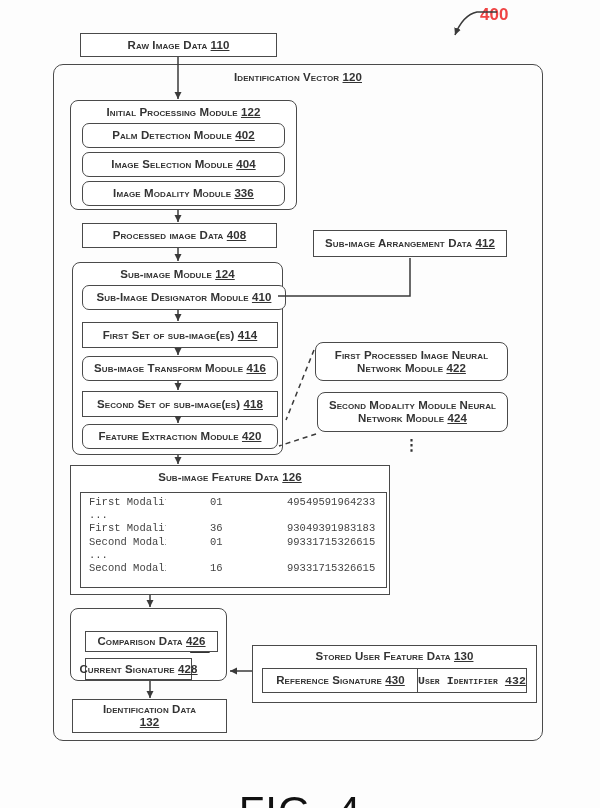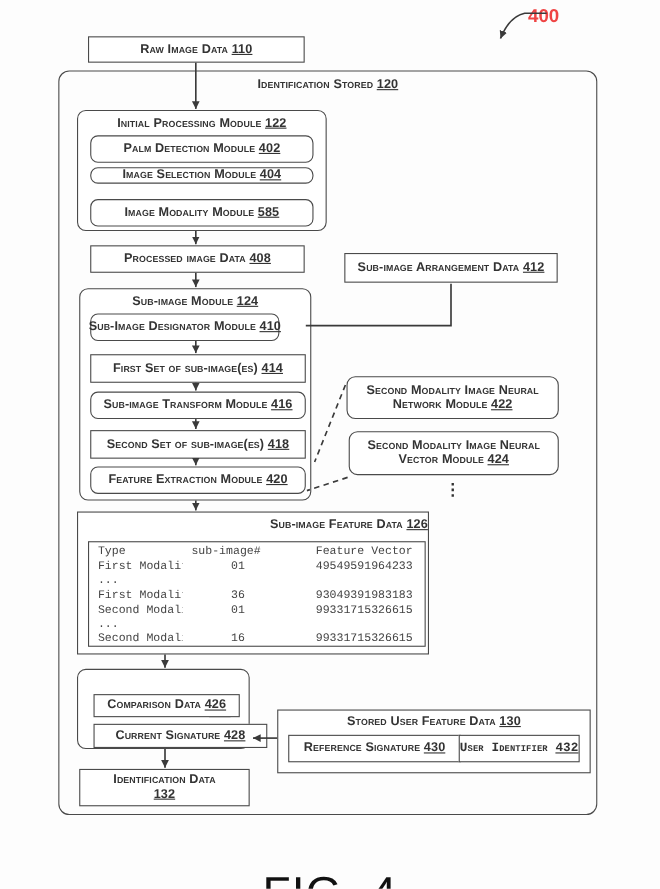--- a/index.html
+++ b/index.html
@@ -24,45 +24,45 @@
   .ref{text-decoration:underline;text-underline-offset:1px;}
   .container-label{position:absolute;left:0;right:0;text-align:center;}
 
   
   #box-110{left:80px;top:33px;width:197px;height:24px;}
   #outer-120{left:53px;top:64px;width:490px;height:677px;background:transparent;}
   #outer-120 .container-label{top:6px;}
   #box-122{left:70px;top:100px;width:227px;height:110px;}
   #box-122 .container-label{top:5px;}
   #box-402{left:82px;top:123px;width:203px;height:25px;}
-  #box-404{left:82px;top:152px;width:203px;height:15px;}
+  #box-404{left:82px;top:152px;width:203px;height:25px;}
   #box-406{left:82px;top:181px;width:203px;height:25px;}
   #box-408{left:82px;top:223px;width:195px;height:25px;align-items:center;}
   #box-412{left:313px;top:230px;width:194px;height:27px;}
   #box-124{left:72px;top:262px;width:211px;height:193px;}
   #box-124 .container-label{top:5px;}
-  #box-410{left:82px;top:285px;width:172px;height:25px;}
+  #box-410{left:82px;top:285px;width:204px;height:25px;}
   #box-414{left:82px;top:322px;width:196px;height:26px;}
   #box-416{left:82px;top:356px;width:196px;height:25px;}
   #box-418{left:82px;top:391px;width:196px;height:26px;}
   #box-420{left:82px;top:424px;width:196px;height:25px;}
   #box-422{left:315px;top:342px;width:193px;height:39px;padding:2px 10px;}
   #box-424{left:317px;top:392px;width:191px;height:40px;padding:2px 10px;}
   #ellipsis{position:absolute;left:404px;top:436px;font-size:15px;font-weight:700;color:#333;}
   #box-126{left:70px;top:465px;width:320px;height:130px;}
-  #box-126 .container-label{top:5px;text-align:right;}
+  #box-126 .container-label{top:5px;}
   #table-box{left:80px;top:492px;width:307px;height:96px;display:block;padding:3px 0 0 0;}
   .trow{display:grid;grid-template-columns:85px 113px 1fr;
     font-family:"Liberation Mono",monospace;font-size:10.5px;line-height:13.2px;color:#444;}
   .tc{padding-left:8px;white-space:nowrap;overflow:hidden;text-align:left;}
   .tc-num-data{padding-left:44px;}
   #box-128{left:70px;top:608px;width:157px;height:73px;}
   #box-128 .container-label{top:4px;margin-top:28px;}
   #box-426{left:85px;top:631px;width:133px;height:21px;}
-  #box-428{left:85px;top:658px;width:158px;height:22px;}
+  #box-428{left:85px;top:658px;width:107px;height:22px;}
   #box-130{left:252px;top:645px;width:285px;height:58px;}
   #box-130 .container-label{top:4px;}
   #box-430{left:262px;top:668px;width:157px;height:25px;}
   #box-432{left:417px;top:668px;width:110px;height:25px;font-family:Liberation Mono, monospace;}
   #box-132{left:72px;top:699px;width:155px;height:34px;flex-direction:column;line-height:14px;}
   #fig-caption{
     position:absolute;left:0;right:0;top:788px;text-align:center;
     font-size:42px;font-weight:400;color:#111;letter-spacing:1px;
   }
   #marker-400{position:absolute;left:480px;top:5px;font-size:17px;font-weight:700;color:#ef4444;}
@@ -71,34 +71,34 @@
 </head>
 <body>
 
 <div id="marker-400">400</div>
 
 <div class="box" id="box-110">
   <span class="lbl nowrap"><span>Raw Image Data</span> <span class="ref">110</span></span>
 </div>
 
 <div class="box rounded-lg container-box" id="outer-120">
-  <span class="lbl nowrap container-label"><span>Identification Stored</span> <span class="ref">120</span></span>
+  <span class="lbl nowrap container-label"><span>Identification Vector</span> <span class="ref">120</span></span>
 </div>
 
 <div class="box rounded container-box" id="box-122">
   <span class="lbl nowrap container-label"><span>Initial Processing Module</span> <span class="ref">122</span></span>
 </div>
 <div class="box rounded-sm" id="box-402">
   <span class="lbl nowrap"><span>Palm Detection Module</span> <span class="ref">402</span></span>
 </div>
 <div class="box rounded-sm" id="box-404">
   <span class="lbl nowrap"><span>Image Selection Module</span> <span class="ref">404</span></span>
 </div>
 <div class="box rounded-sm" id="box-406">
-  <span class="lbl nowrap"><span>Image Modality Module</span> <span class="ref">585</span></span>
+  <span class="lbl nowrap"><span>Image Modality Module</span> <span class="ref">336</span></span>
 </div>
 
 <div class="box" id="box-408">
   <span class="lbl nowrap"><span>Processed image Data</span> <span class="ref">408</span></span>
 </div>
 
 <div class="box" id="box-412">
   <span class="lbl nowrap"><span>Sub-image Arrangement Data</span> <span class="ref">412</span></span>
 </div>
 
@@ -115,36 +115,31 @@
   <span class="lbl nowrap"><span>Sub-image Transform Module</span> <span class="ref">416</span></span>
 </div>
 <div class="box" id="box-418">
   <span class="lbl nowrap"><span>Second Set of sub-image(es)</span> <span class="ref">418</span></span>
 </div>
 <div class="box rounded-sm" id="box-420">
   <span class="lbl nowrap"><span>Feature Extraction Module</span> <span class="ref">420</span></span>
 </div>
 
 <div class="box rounded" id="box-422">
-  <span class="lbl"><span>Second Modality Image Neural Network Module</span> <span class="ref">422</span></span>
+  <span class="lbl"><span>First Processed Image Neural Network Module</span> <span class="ref">422</span></span>
 </div>
 <div class="box rounded" id="box-424">
-  <span class="lbl"><span>Second Modality Image Neural Vector Module</span> <span class="ref">424</span></span>
+  <span class="lbl"><span>Second Modality Module Neural Network Module</span> <span class="ref">424</span></span>
 </div>
 <div id="ellipsis">⋮</div>
 
 <div class="box container-box" id="box-126">
   <span class="lbl nowrap container-label"><span>Sub-image Feature Data</span> <span class="ref">126</span></span>
 </div>
 <div class="box" id="table-box">
-  <div class="trow">
-    <span class="tc">Type</span>
-    <span class="tc">sub-image#</span>
-    <span class="tc">Feature Vector</span>
-  </div>
   <div class="trow">
     <span class="tc">First Modality</span>
     <span class="tc tc-num-data">01</span>
     <span class="tc">49549591964233</span>
   </div>
   <div class="trow">
     <span class="tc">...</span>
     <span class="tc tc-num-data"></span>
     <span class="tc"></span>
   </div>

